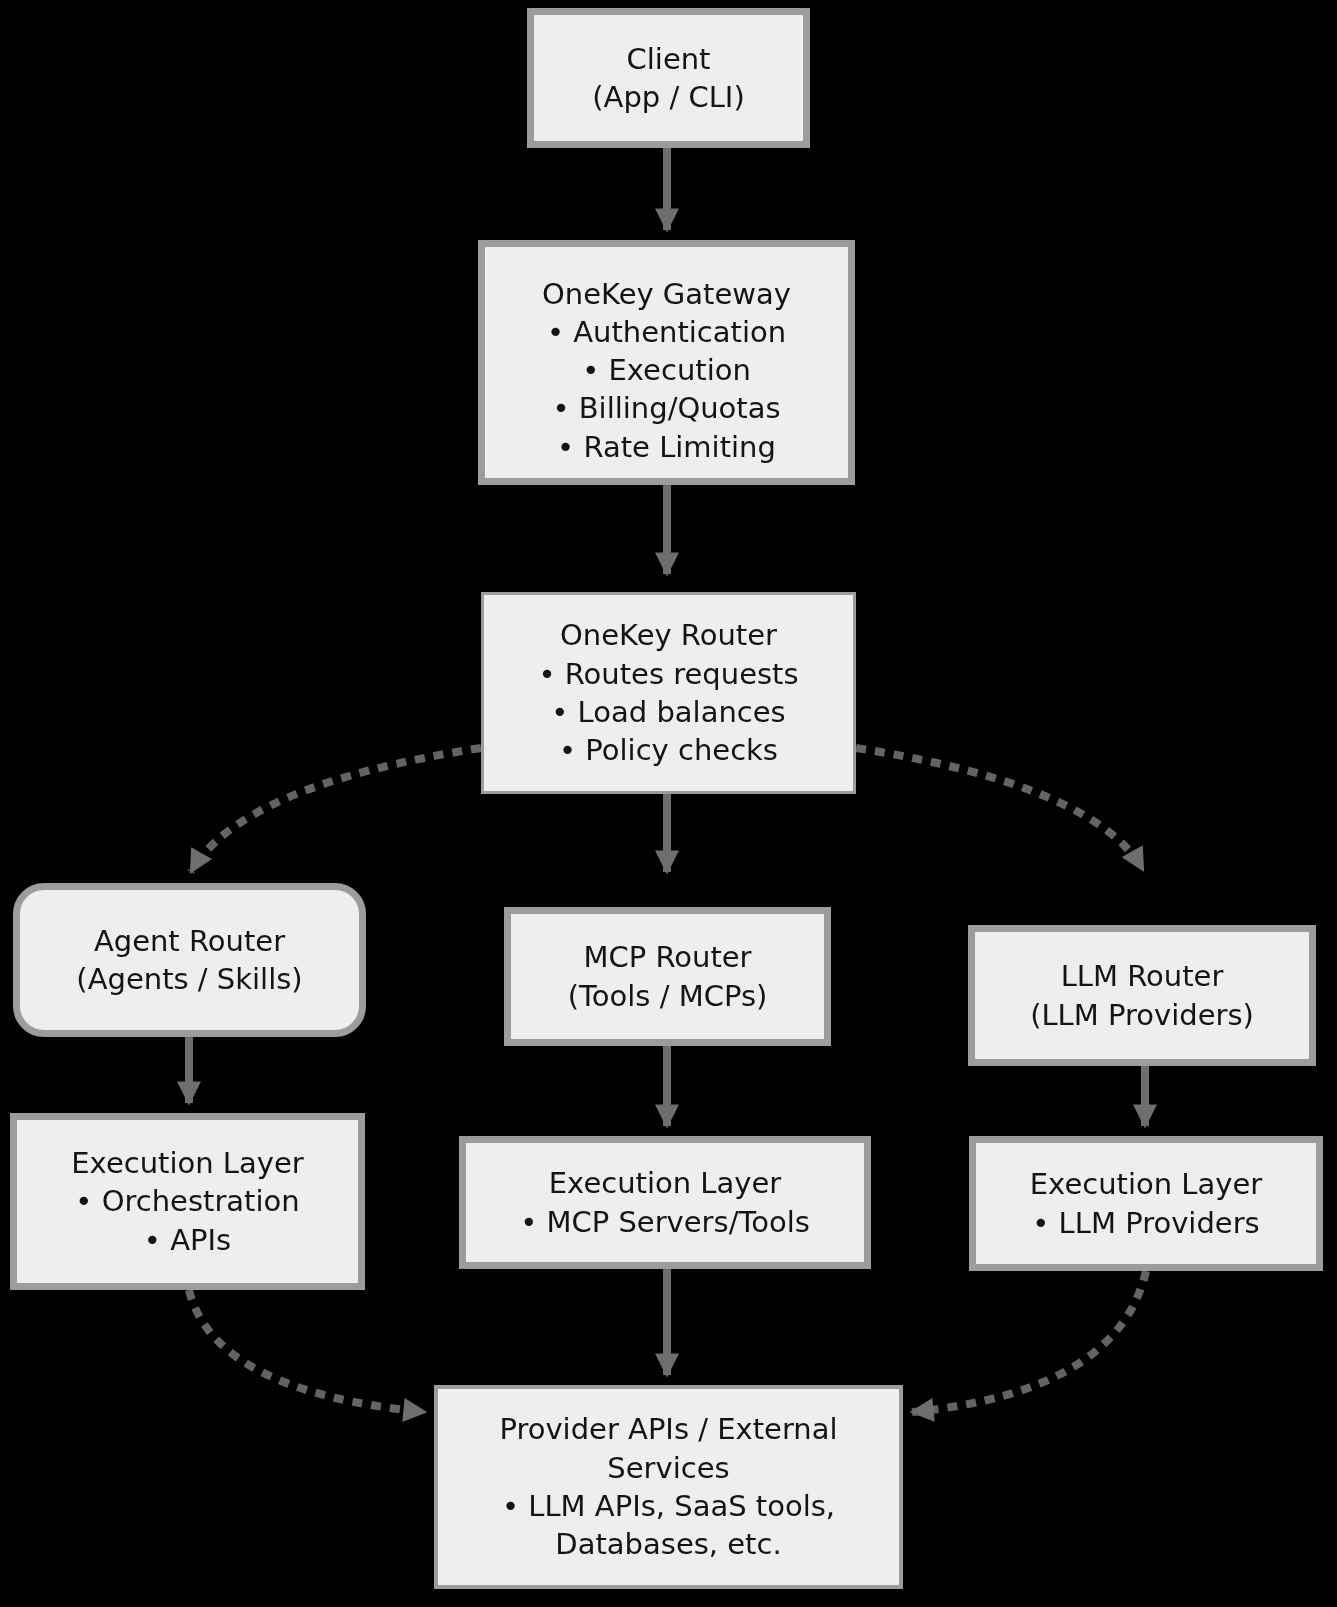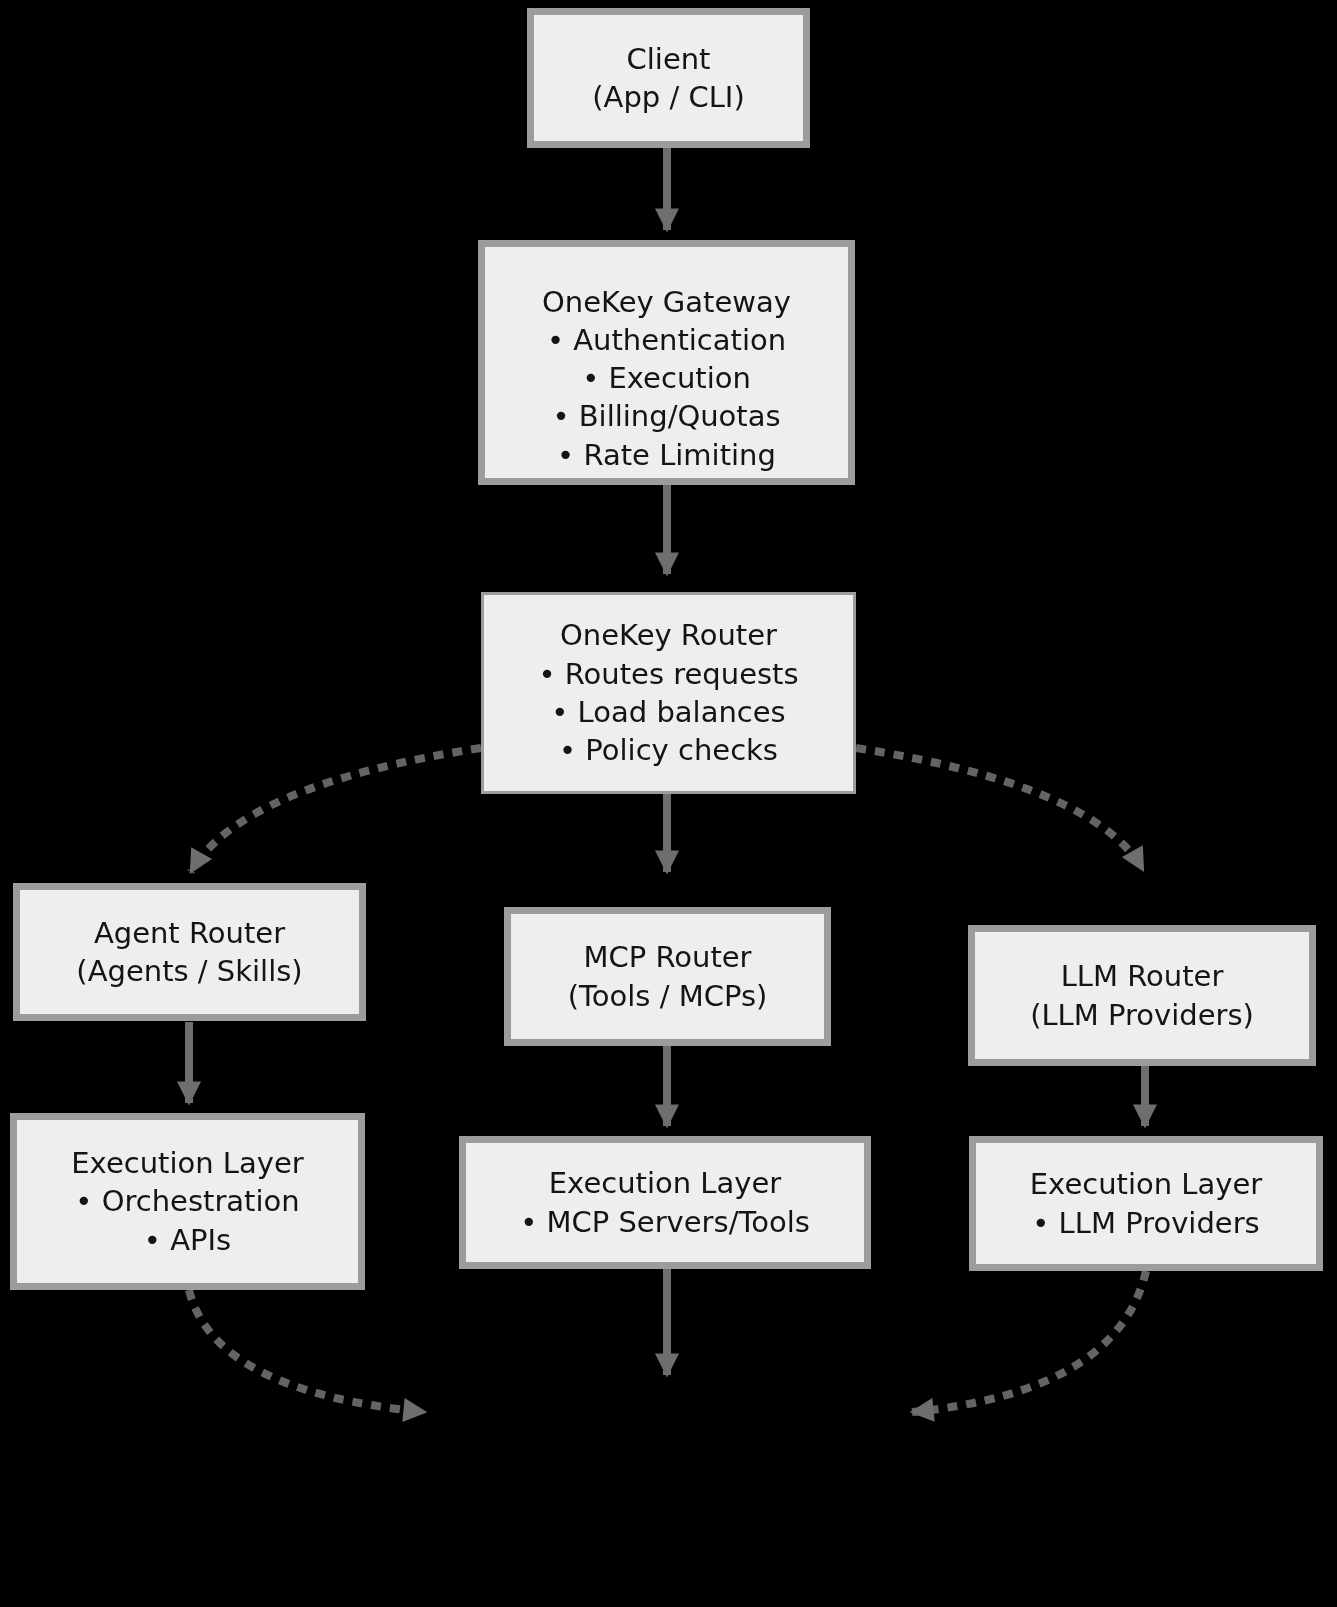--- a/index.html
+++ b/index.html
@@ -23,27 +23,27 @@
   .arrow.dashed{stroke:var(--dashed-arrow);stroke-dasharray:10 9;}
   .node{
     position:absolute;
     box-sizing:border-box;
     background:var(--box-fill);
     border:7px solid var(--box-border);
     color:var(--text);
     display:flex;flex-direction:column;justify-content:center;align-items:center;
     text-align:center;
     font-size:29px;line-height:1.32;
-    padding:4px 12px;
+    padding:12px 12px;
   }
   .node .line{width:100%;}
   .n-client      {left:527px; top:8px;    width:283px; height:140px;}
   .n-gateway     {left:478px; top:240px;  width:377px; height:245px;justify-content:flex-end;}
   .n-router      {left:481px; top:584px;  width:375px; height:202px; border-width:3px;margin-top:8px;}
-  .n-agent-router{left:13px;  top:883px;  width:353px; height:138px;}
+  .n-agent-router{left:13px;  top:883px;  width:353px; height:154px;border-radius:31px;}
   .n-mcp-router  {left:504px; top:883px;  width:327px; height:139px;margin-top:24px;}
   .n-llm-router  {left:968px; top:881px;  width:348px; height:141px;margin-top:44px;}
   .n-exec-agents {left:10px;  top:1113px; width:355px; height:177px;}
   .n-exec-mcp    {left:459px; top:1136px; width:412px; height:133px;}
   .n-exec-llm    {left:969px; top:1136px; width:354px; height:135px;}
   .n-providers   {left:434px; top:1385px; width:469px; height:204px; border-width:4px;}
 </style>
 </head>
 <body>
 
@@ -113,14 +113,18 @@
   <div class="node n-exec-mcp">
     <div class="line">Execution Layer</div>
     <div class="line">• MCP Servers/Tools</div>
   </div>
 
   <div class="node n-exec-llm">
     <div class="line">Execution Layer</div>
     <div class="line">• LLM Providers</div>
   </div>
 
+  <div class="node n-providers">
+    <div class="line">Provider APIs / External Services</div>
+    <div class="line">• LLM APIs, SaaS tools, Databases, etc.</div>
+  </div>
 
 </div>
 
 </body></html>

